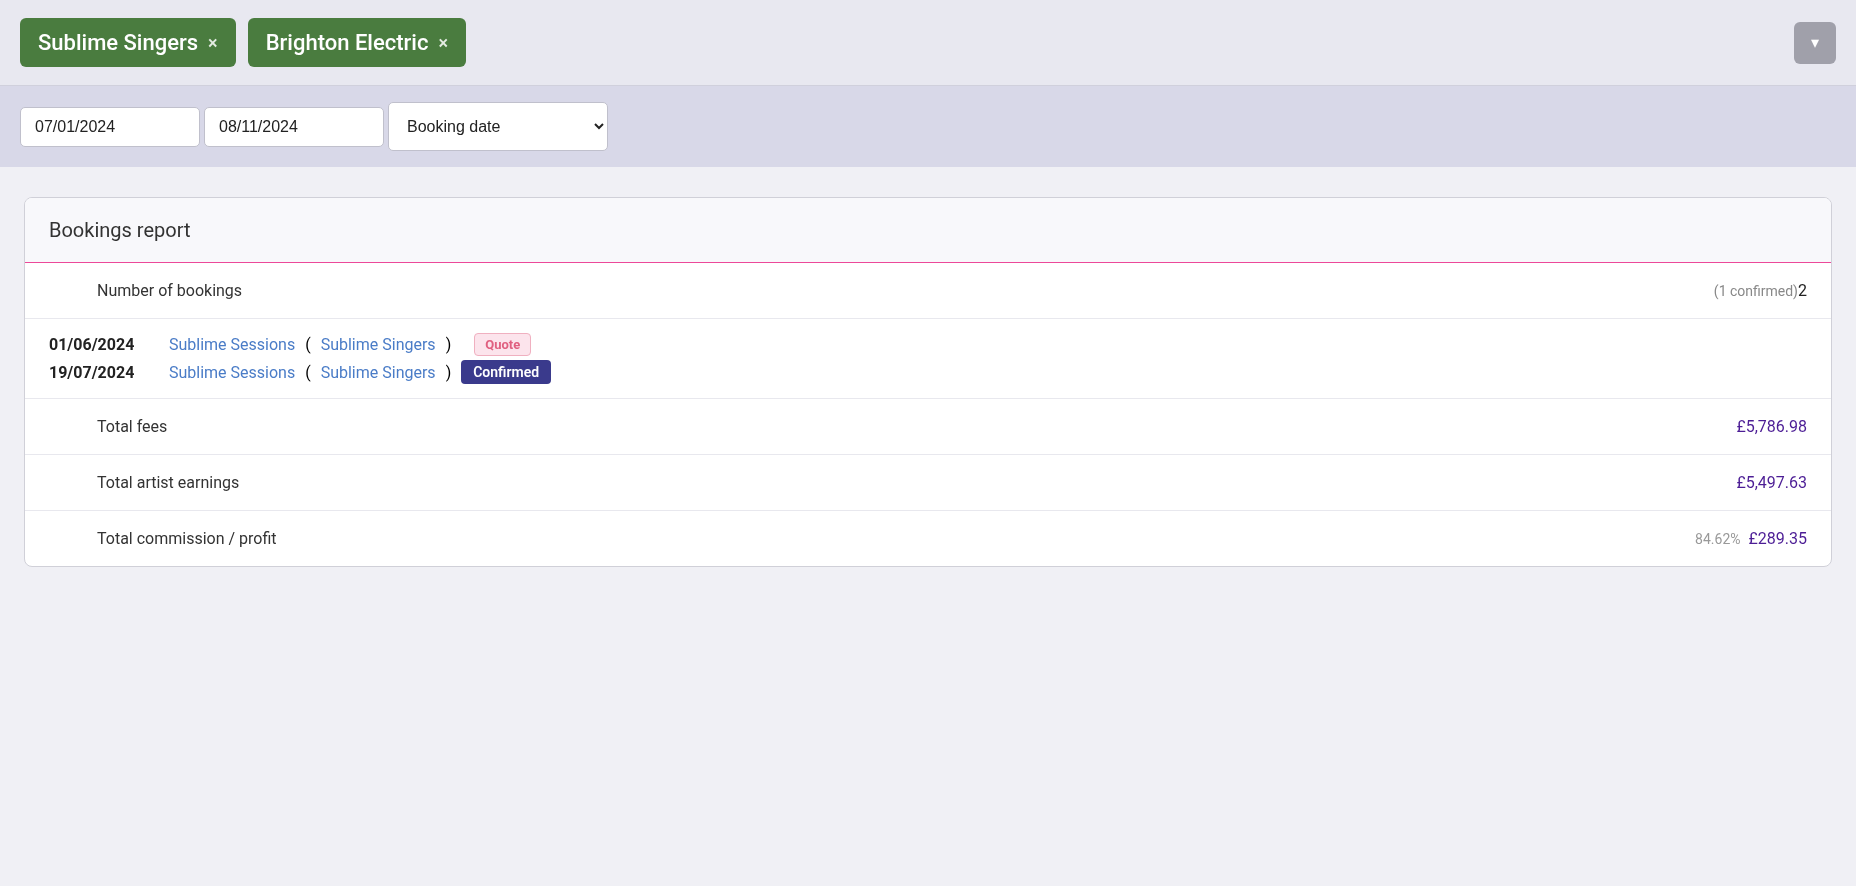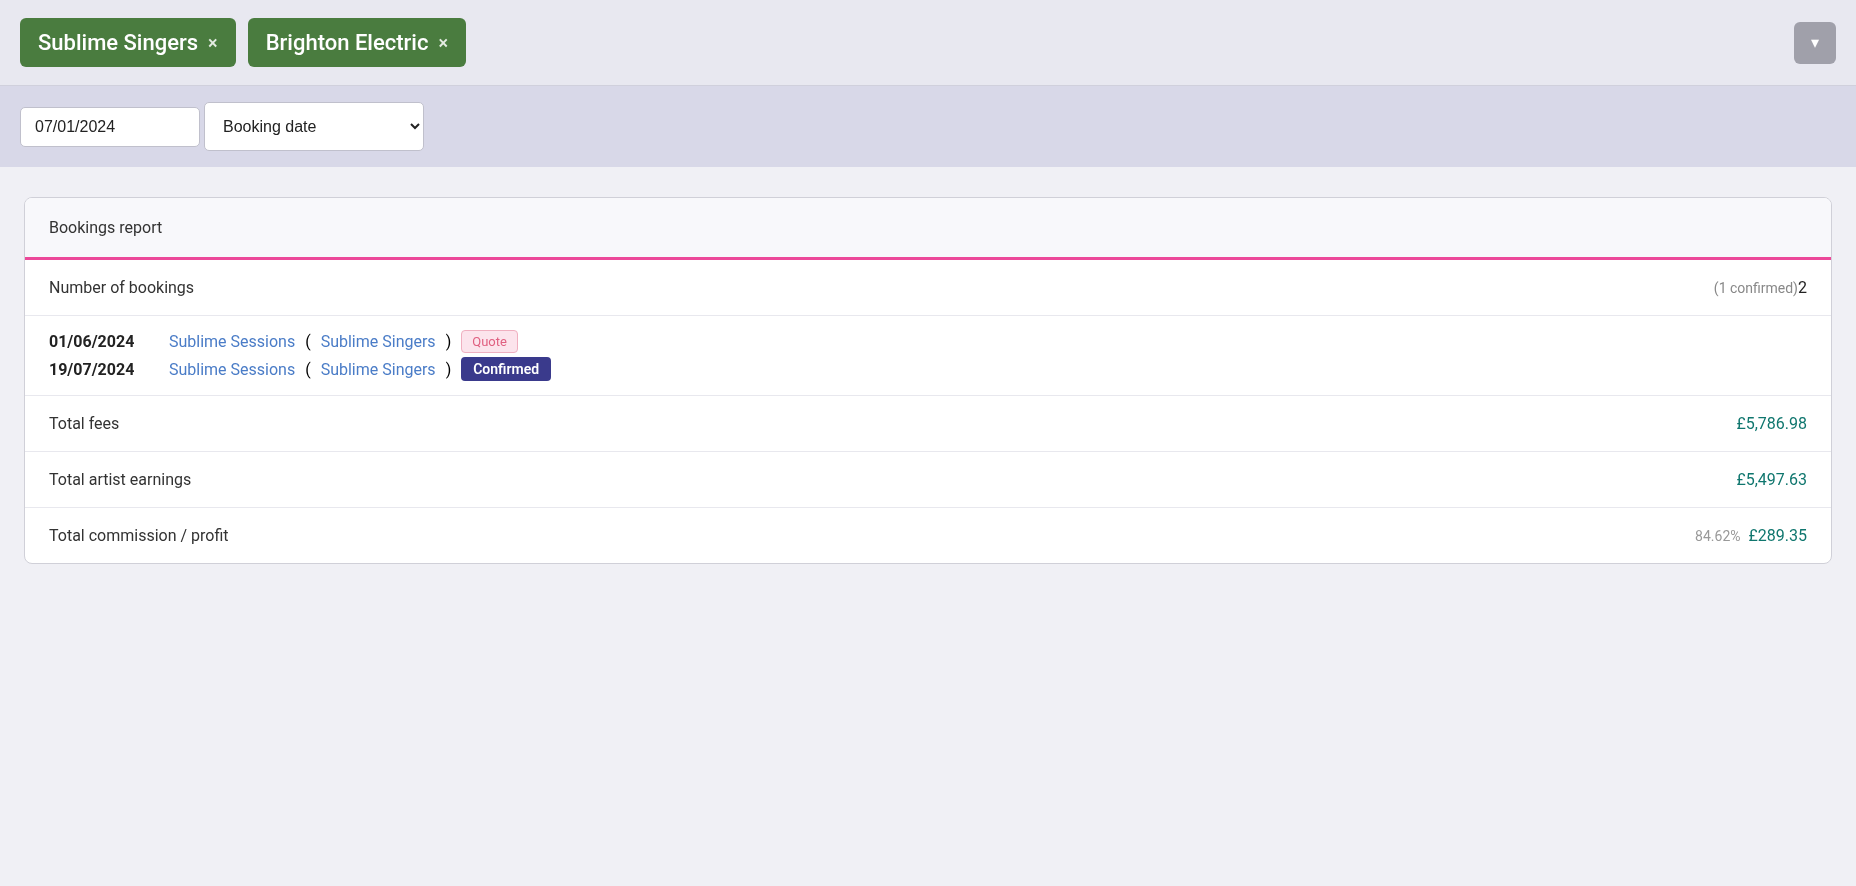--- a/index.html
+++ b/index.html
@@ -94,41 +94,42 @@
 
     .report-card {
       background: white;
       border: 1px solid #d0d0d8;
       border-radius: 8px;
       overflow: hidden;
     }
 
     .report-header {
       padding: 20px 24px;
-      font-size: 16px;
+      font-size: 20px;
       color: #333;
-      border-bottom: 3px solid #ec4899;
+      border-bottom: 1px solid #ec4899;
       background: #f8f8fb;
     }
 
     .report-row {
       display: flex;
       align-items: center;
       justify-content: space-between;
       padding: 18px 24px;
       border-bottom: 1px solid #e8e8ee;
       font-size: 16px;
     }
 
     .report-row:last-child {
       border-bottom: none;
     }
 
     .row-label {
       color: #333;
+      margin-left: 48px;
     }
 
     .row-value {
       color: #222;
       font-size: 16px;
     }
 
     .confirmed-count {
       color: #888;
       font-size: 14px;
@@ -165,41 +166,42 @@
       cursor: pointer;
     }
 
     .badge-quote {
       background: #fce4ec;
       color: #e06080;
       border: 1px solid #f0b0c0;
       border-radius: 4px;
       padding: 3px 10px;
       font-size: 13px;
-      font-weight: 400;
+      font-weight: 700;
+      margin-left: 13px;
     }
 
     .badge-confirmed {
       background: #3a3a8c;
       color: white;
       border-radius: 4px;
       padding: 4px 12px;
       font-size: 14px;
       font-weight: 600;
       cursor: pointer;
     }
 
     .commission-pct {
       color: #999;
       font-size: 14px;
       margin-right: 8px;
     }
 
     .total-value {
-      color: #0f766e;
+      color: #4c1d95;
     }
   </style>
 </head>
 <body>
 
 <div class="top-bar">
   <div class="tag-chip">
     <span>Sublime Singers</span>
     <span class="close-x">×</span>
   </div>
@@ -207,20 +209,21 @@
     <span>Brighton Electric</span>
     <span class="close-x">×</span>
   </div>
   <button class="dropdown-btn">
     <span>▾</span>
   </button>
 </div>
 
 <div class="filter-bar">
   <input type="text" class="date-input" value="07/01/2024" style="">
+  <input type="text" class="date-input" value="08/11/2024" style="">
   <select class="date-select">
     <option>Booking date</option>
   </select>
 </div>
 
 <div class="main-content">
   <div class="report-card">
 
     <div class="report-header">Bookings report</div>
 

